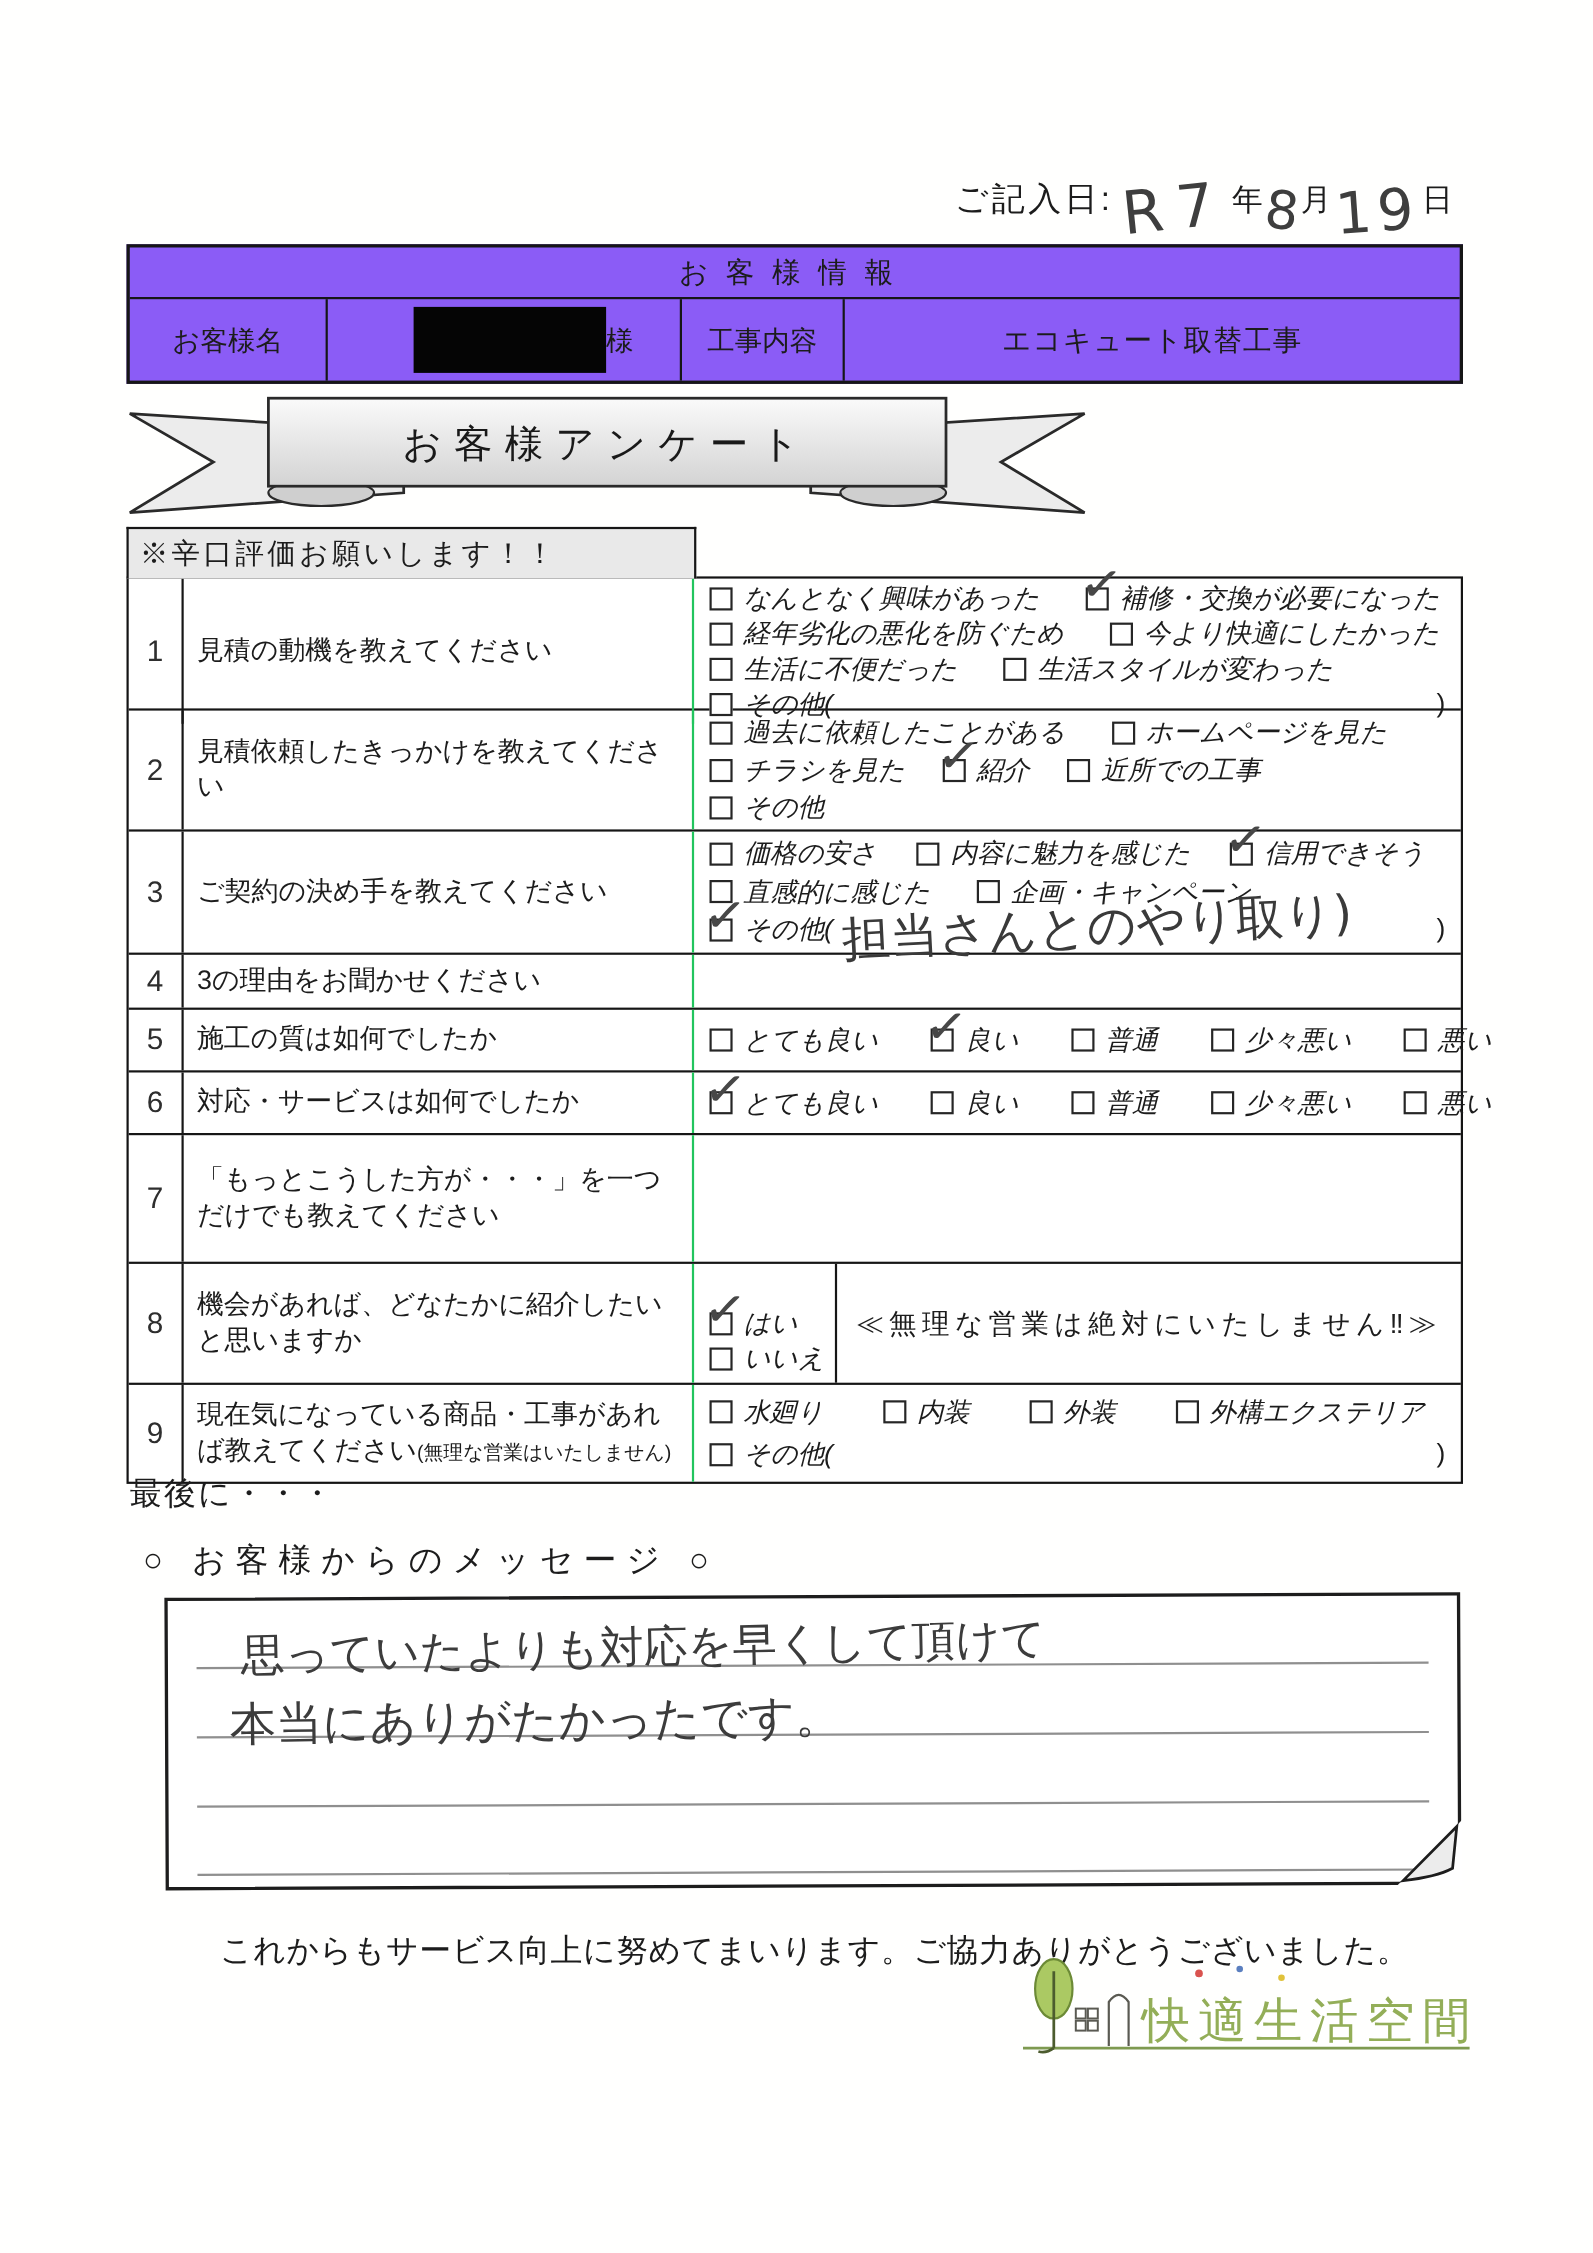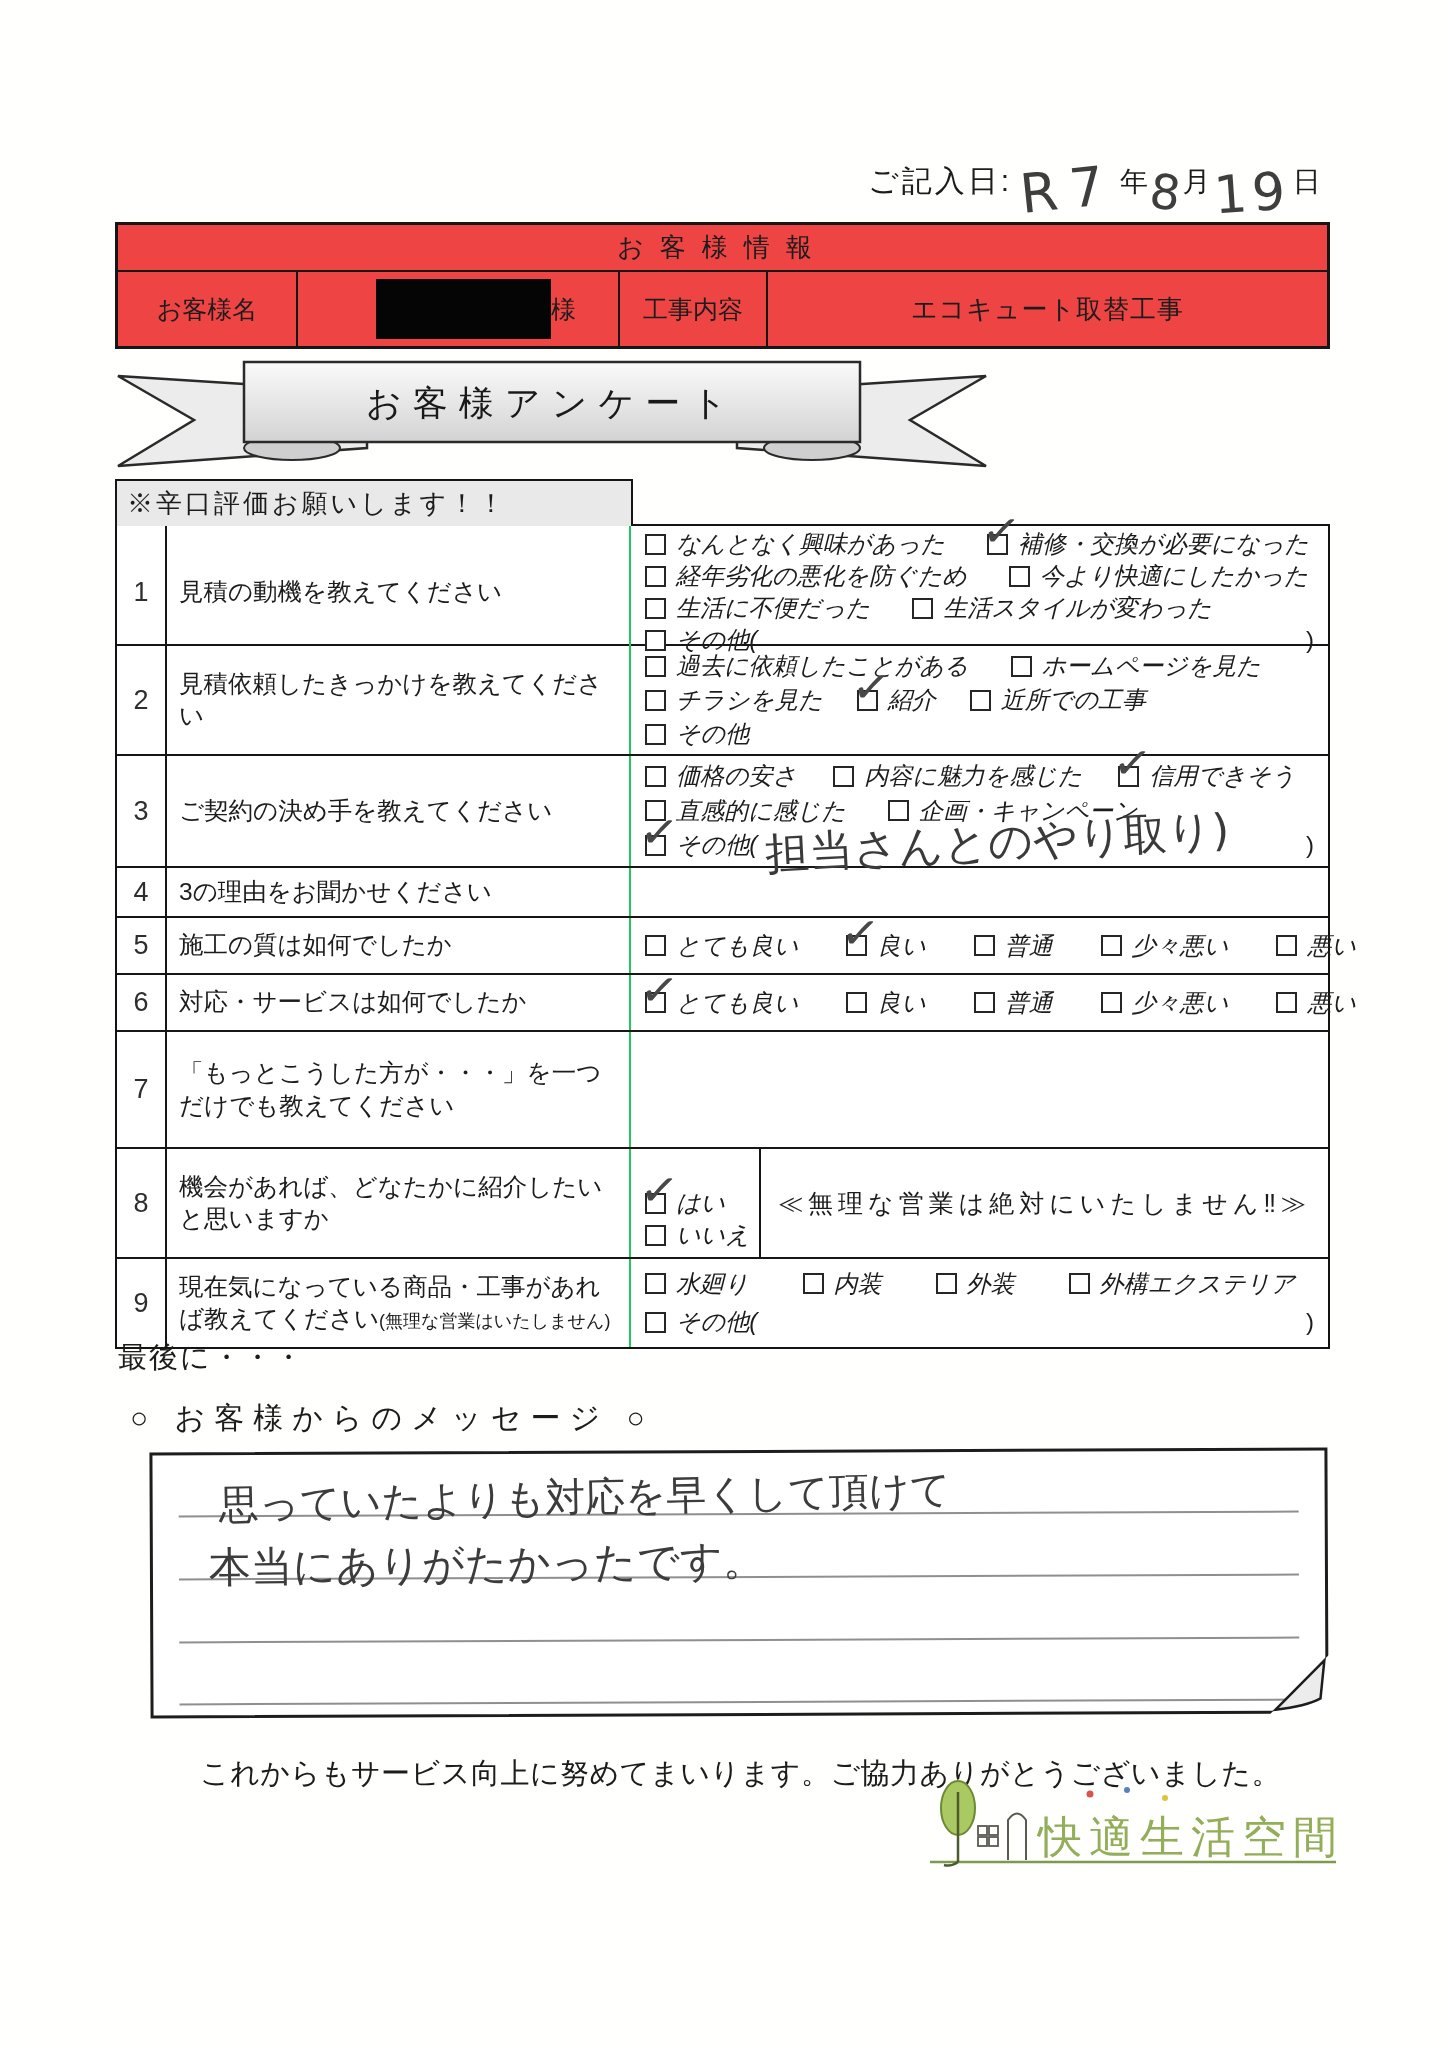--- a/index.html
+++ b/index.html
@@ -9,21 +9,21 @@
   
   .date-row{position:absolute;top:158px;left:868px;display:flex;align-items:center;z-index:6;}
   .date-label{font-size:30px;letter-spacing:3px;padding-bottom:6px;}
   .hw{font-family:"DejaVu Sans",sans-serif;color:#3e3e3e;}
   .hw-era{font-size:54px;letter-spacing:12px;transform:rotate(-6deg);margin:0 4px -10px 8px;}
   .hw-month{font-size:48px;transform:rotate(7deg);margin:0 2px -14px 2px;}
   .hw-day{font-size:52px;letter-spacing:5px;transform:rotate(-4deg);margin:0 2px -16px 4px;}
   .date-unit{font-size:28px;padding-bottom:6px;}
 
   
-  .cust{position:absolute;left:115px;top:222px;width:1215px;border:3px solid #161616;box-sizing:border-box;background:#ef4444;}
+  .cust{position:absolute;left:115px;top:222px;width:1215px;border:3px solid #161616;box-sizing:border-box;background:#8b5cf6;}
   .cust-title{height:45px;display:flex;align-items:center;justify-content:center;
               font-size:26px;letter-spacing:16px;border-bottom:2.5px solid #161616;}
   .cust-row{display:grid;grid-template-columns:180px 322px 148px 1fr;height:74px;}
   .ccell{display:flex;align-items:center;justify-content:center;font-size:25px;}
   .bR{border-right:2.5px solid #161616;}
   .cc-name{justify-content:space-between;padding:0 42px 0 78px;}
   .redact{width:208px;height:60px;background:#050505;}
   .cc-work-value{font-size:26px;letter-spacing:1px;}
 
   

